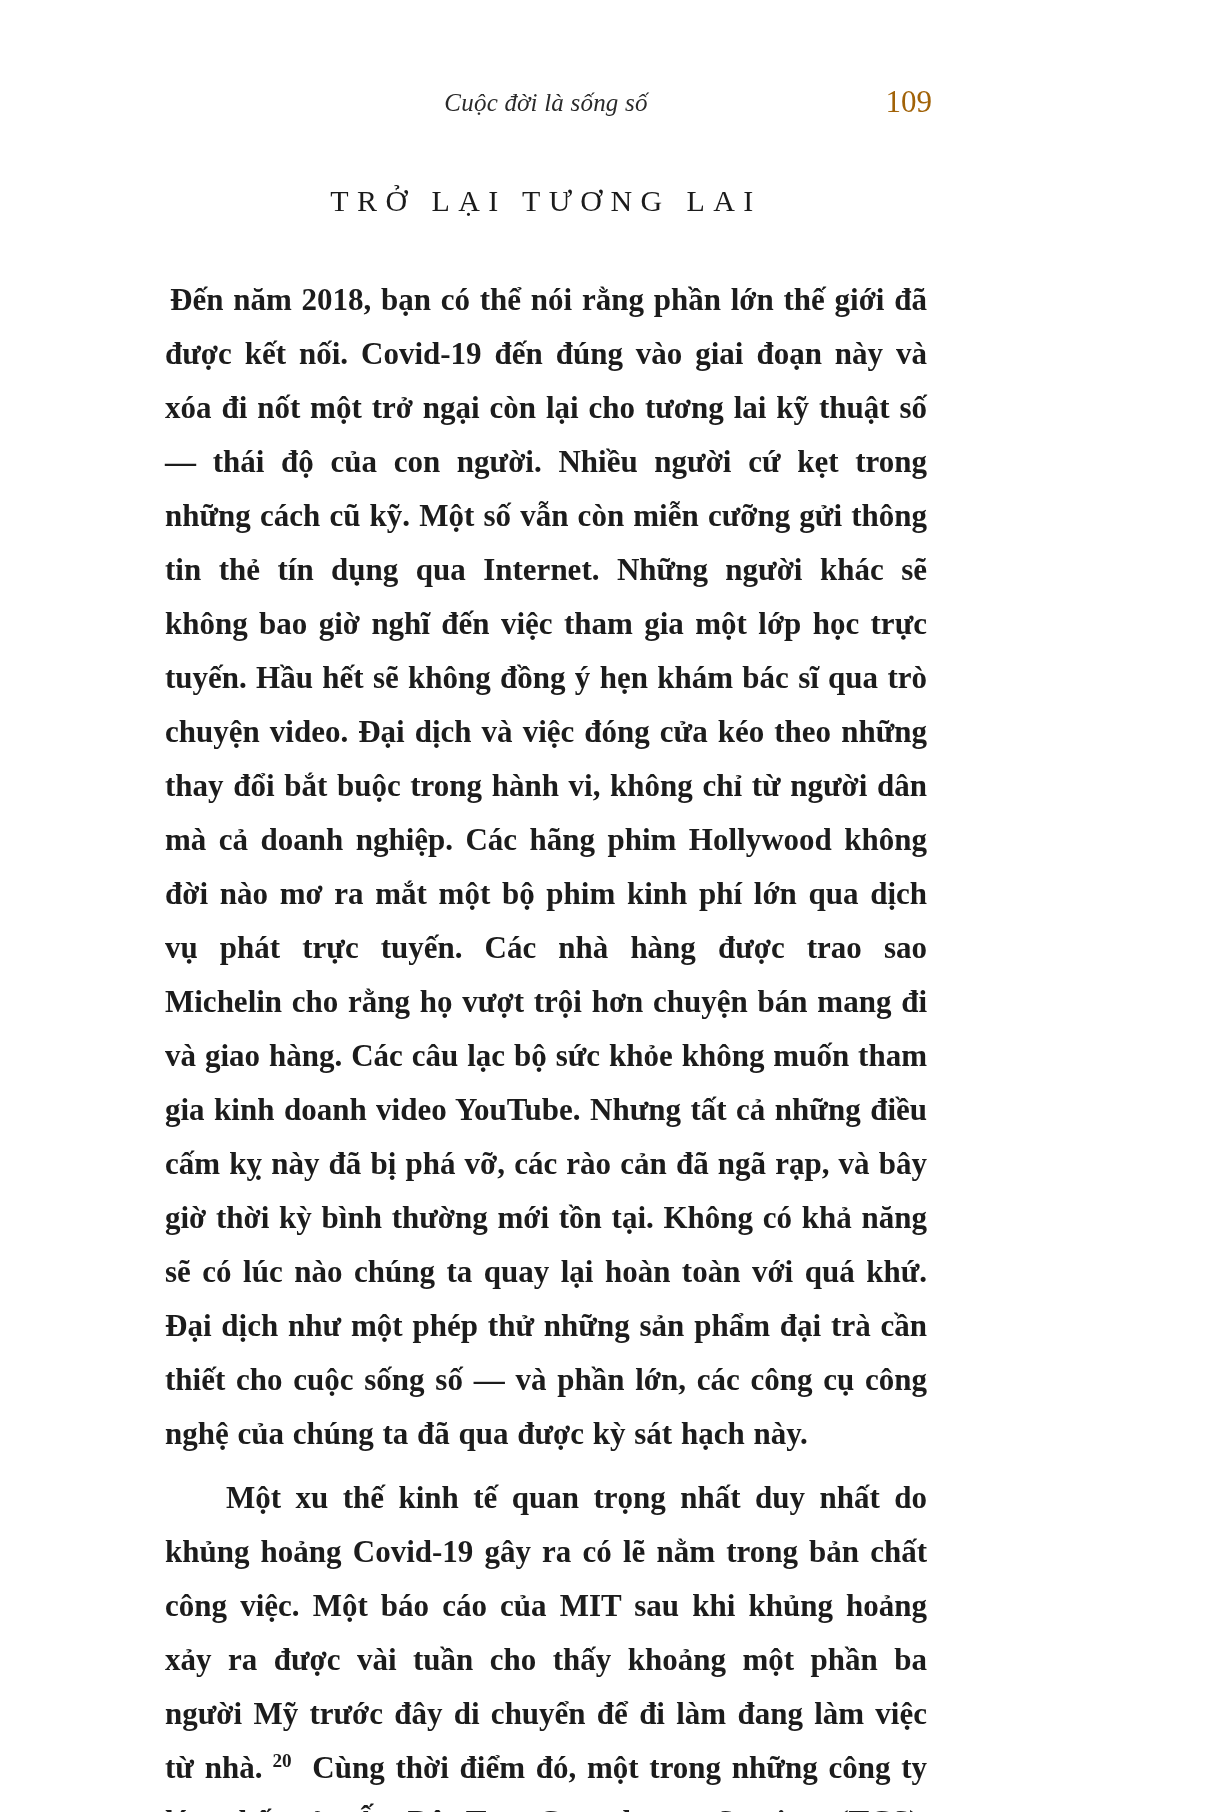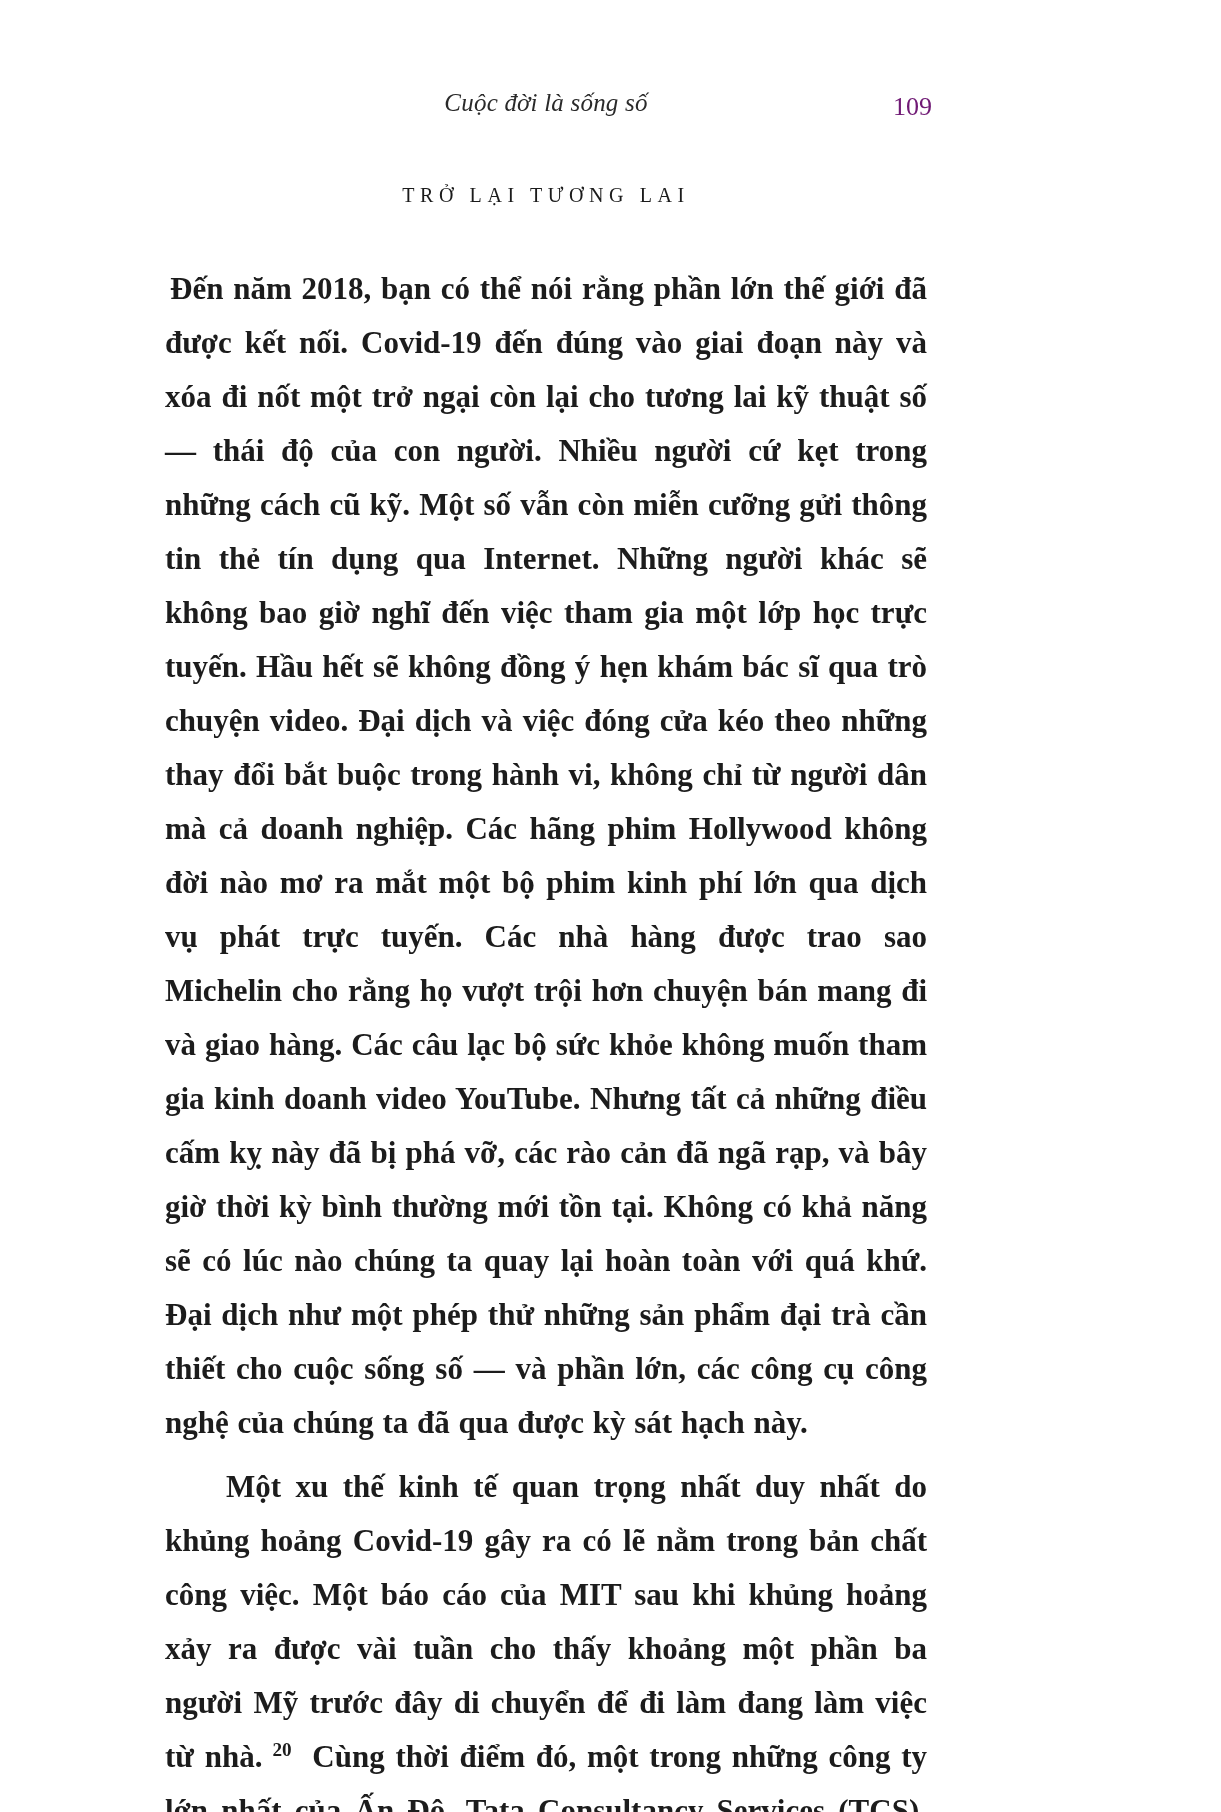--- a/index.html
+++ b/index.html
@@ -37,30 +37,30 @@
     text-align: center;
     font-style: italic;
     font-size: 25px;
     letter-spacing: 0.2px;
     color: #2a2a2a;
   }
 
   .page-number {
     position: absolute;
     right: 0;
-    top: 8px;
-    font-size: 26px;
+    top: 0;
+    font-size: 31px;
     font-style: normal;
-    color: #701a75;
+    color: #a16207;
   }
 
   .section-heading {
     margin-top: 66px;
     text-align: center;
-    font-size: 20px;
+    font-size: 30px;
     letter-spacing: 0.28em;
     font-weight: 400;
     color: #1b1b1b;
     white-space: nowrap;
   }
 
   .body-text {
     margin-top: 40px;
     font-size: 31px;
     line-height: 54px;

